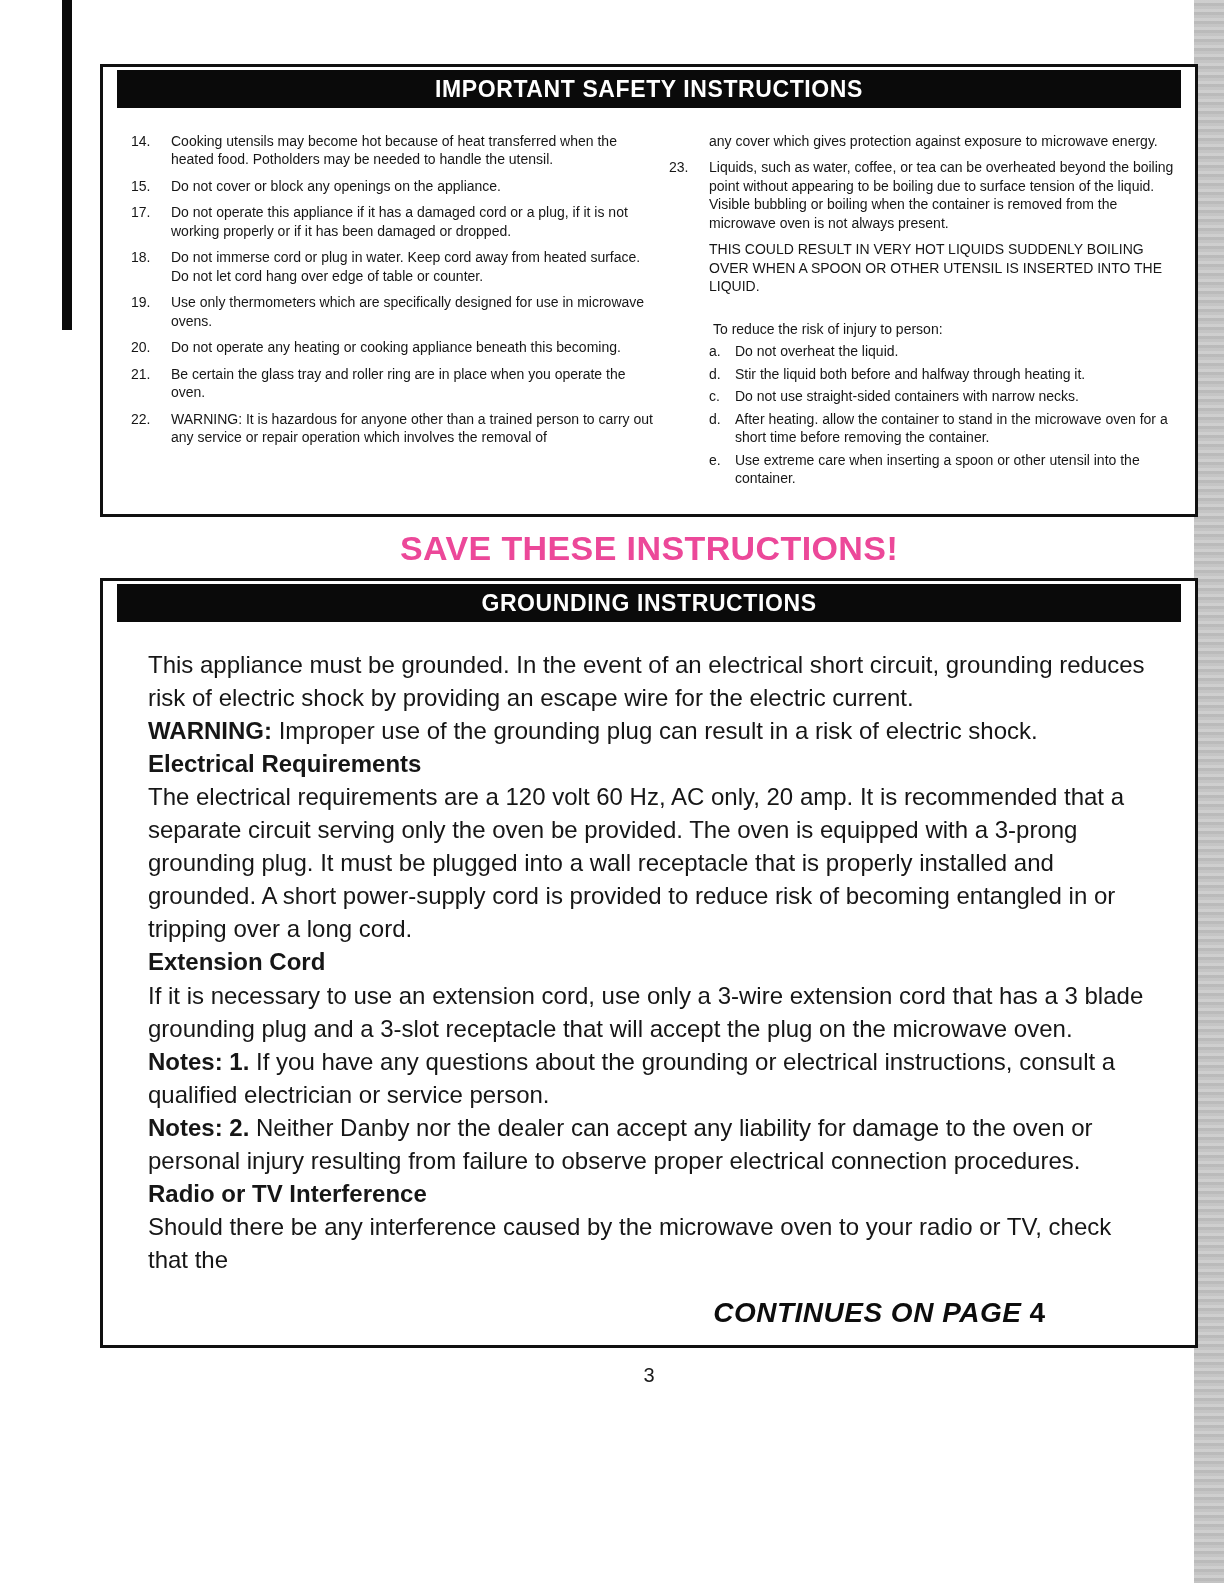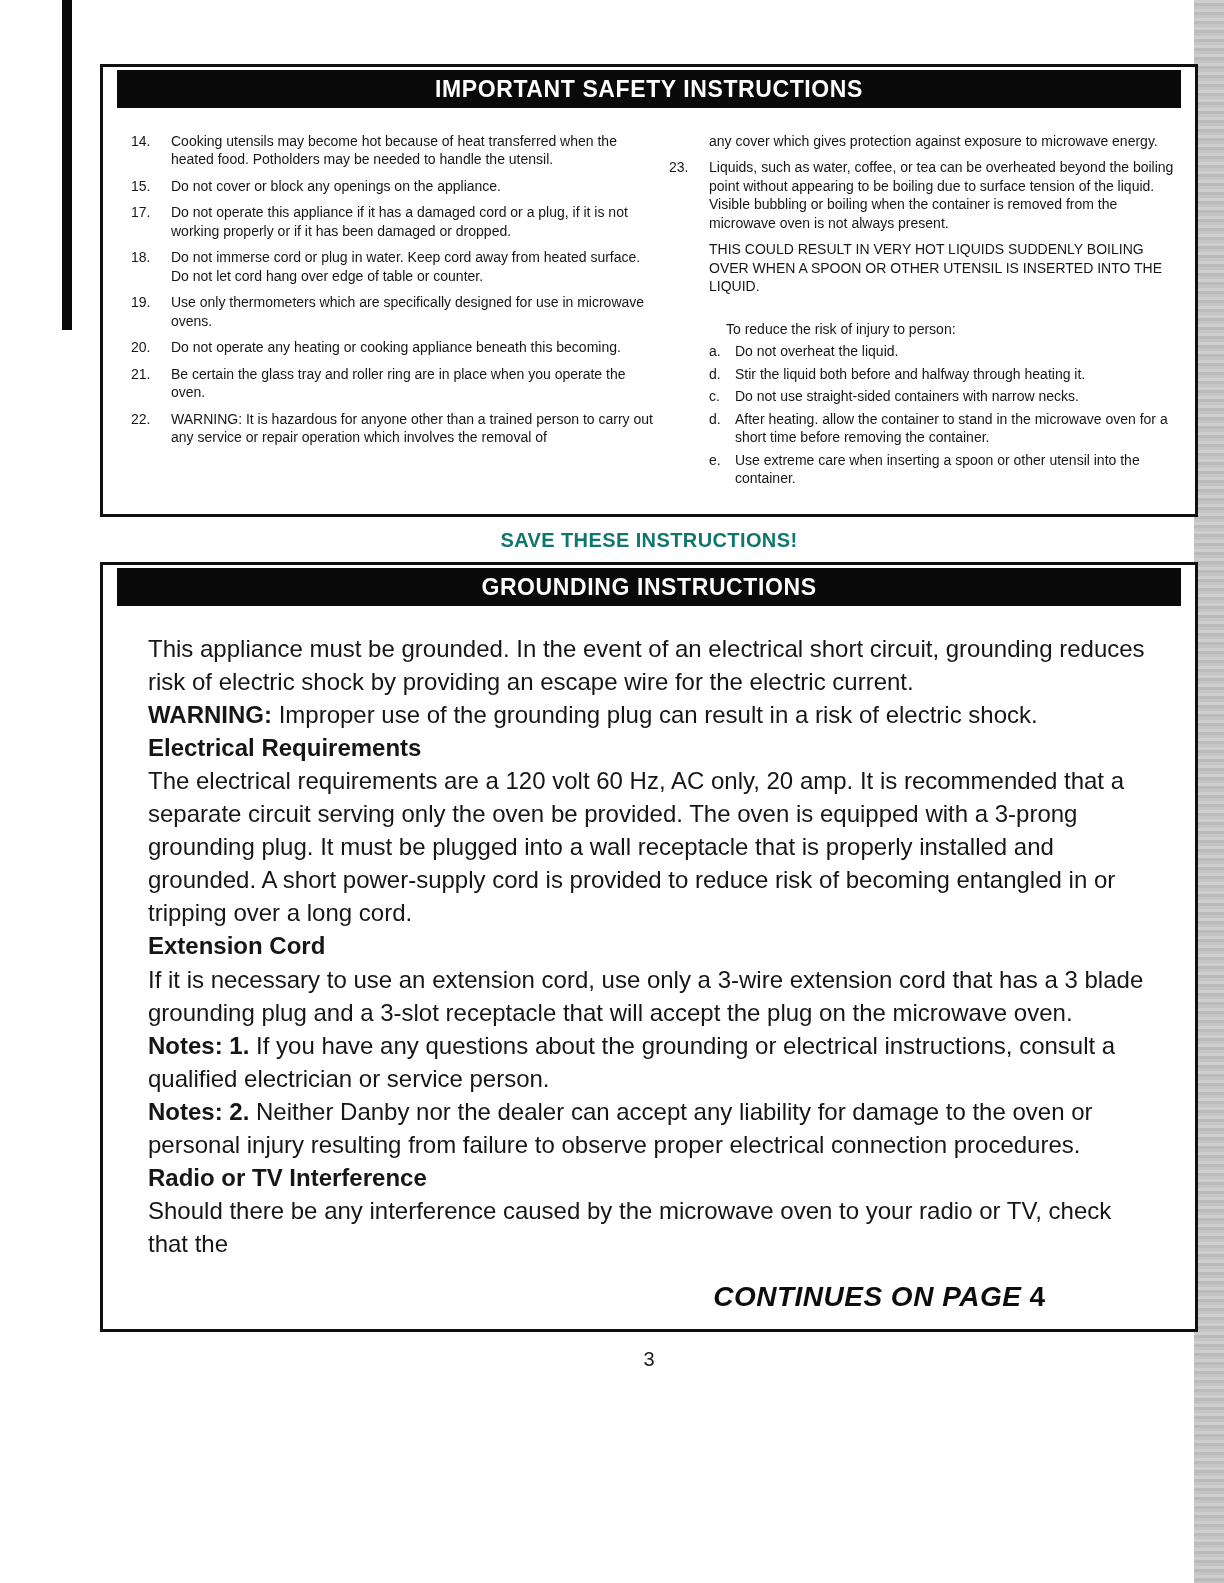--- a/index.html
+++ b/index.html
@@ -58,33 +58,33 @@
     line-height: 1.32;
   }
   .col-left { flex: 0 0 522px; }
   .col-right { flex: 1; }
 
   .item { display: flex; margin-bottom: 8px; }
   .item .num { flex: 0 0 40px; }
   .item .txt { flex: 1; }
 
   .caps-block { margin-left: 40px; margin-bottom: 24px; }
-  .intro-line { margin-left: 57px; margin-bottom: 4px; }
+  .intro-line { margin-left: 44px; margin-bottom: 4px; }
 
   .sub-item { display: flex; margin-left: 40px; margin-bottom: 4px; }
   .sub-item .sub-letter { flex: 0 0 26px; }
   .sub-item .sub-txt { flex: 1; }
 
   .save-line {
     text-align: center;
     font-weight: bold;
-    font-size: 20px;
+    font-size: 34px;
     letter-spacing: 0.4px;
     margin: 12px 0 8px 0;
-    color: #0f766e;
+    color: #ec4899;
   }
 
   .gbody {
     padding: 26px 40px 6px 45px;
     font-size: 24px;
     line-height: 1.38;
   }
   .gbody .gp { margin: 0; }
   .gbody .gh { font-weight: bold; }
   .gbody .lead { font-weight: bold; }

